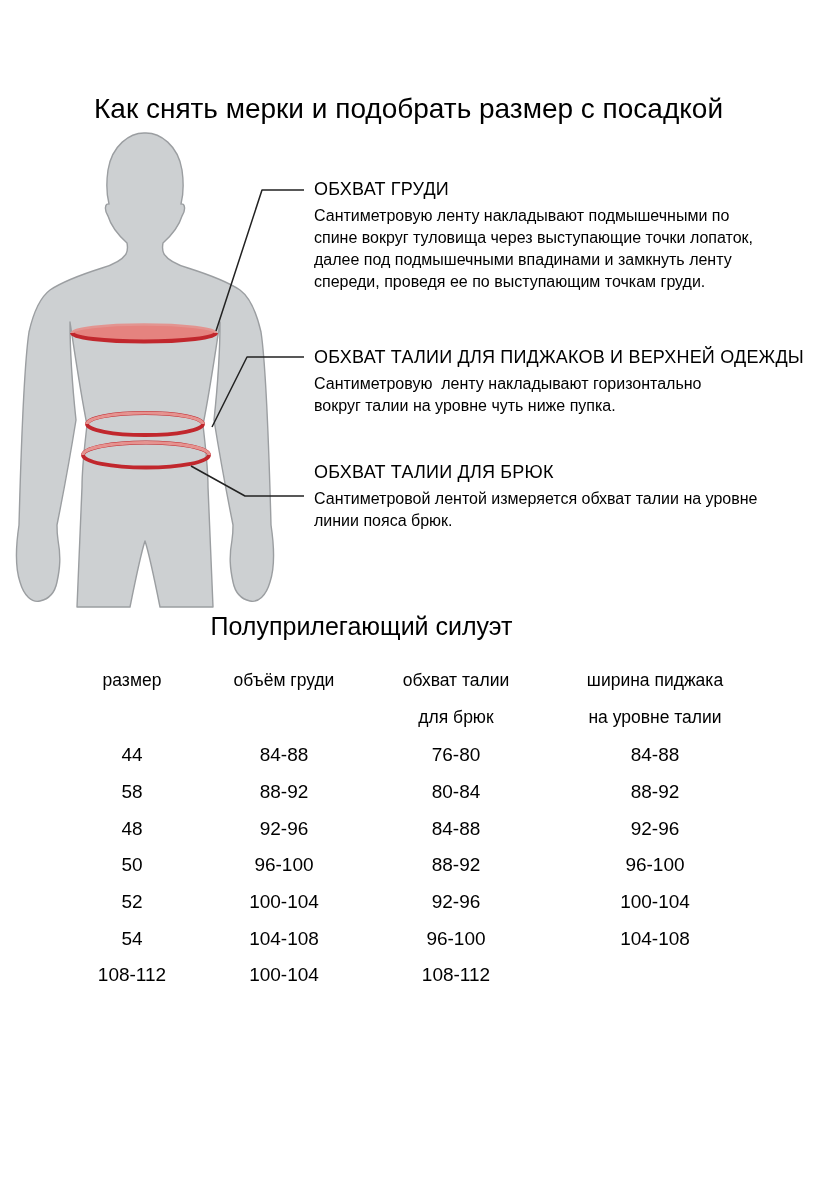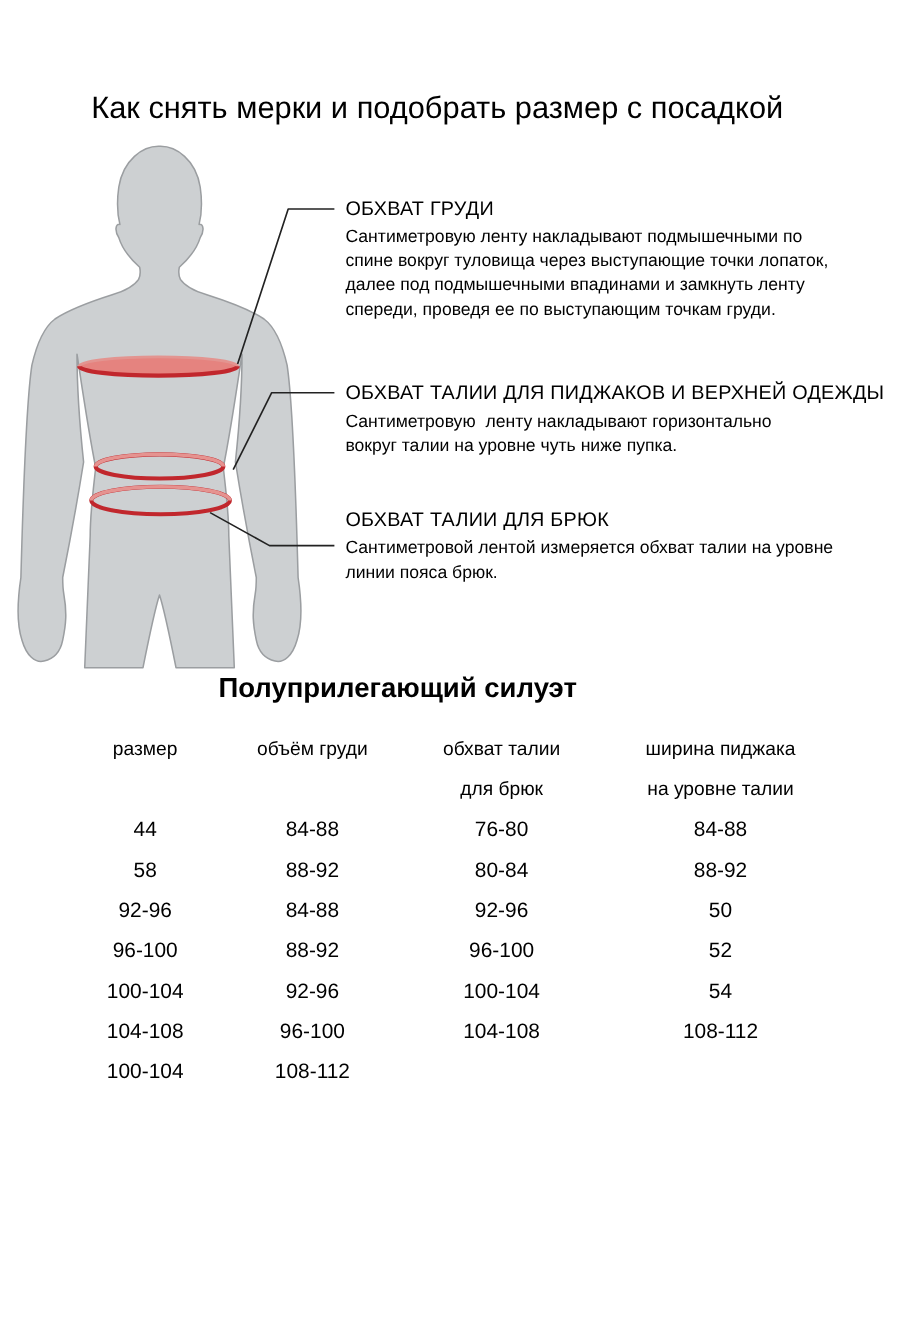--- a/index.html
+++ b/index.html
@@ -3,33 +3,33 @@
 <meta charset="utf-8">
 <style>
   html,body { margin:0; padding:0; background:#fff; }
   .page {
     position:relative; width:825px; height:1200px; background:#ffffff;
     font-family:"Liberation Sans","DejaVu Sans",sans-serif; color:#000;
     overflow:hidden;
   }
   .page-title {
     position:absolute; left:83px; top:82px;
-    font-size:28px; font-weight:400; white-space:pre; margin:0;
+    font-size:28px; font-weight:400; white-space:pre; margin:11px;
   }
   .figure-wrap { position:absolute; left:0; top:120px; width:310px; height:492px; }
   .measure { position:absolute; left:314px; }
   .m-heading { font-size:18px; font-weight:400; white-space:pre; letter-spacing:0.2px; }
   .m-body  { margin-top:5px; }
   .m-line  { font-size:16px; line-height:22px; white-space:pre; }
   .m1 { top:179px; }
   .m2 { top:347px; }
   .m3 { top:462px; }
   .table-title {
     position:absolute; left:0; top:612px; width:723px; text-align:center;
-    font-size:25px; font-weight:700; white-space:pre; margin:0;
+    font-size:25px; font-weight:400; white-space:pre; margin:0;
   }
   .stable-head, .stable-body {
     position:absolute; left:50px; width:702px;
     display:grid; grid-template-columns:164px 140px 204px 194px;
   }
   .stable-head { top:662px; }
   .stable-body { top:737px; }
   .th, .td {
     display:flex; align-items:center; justify-content:center;
     white-space:pre;
@@ -158,20 +158,21 @@
     <div class="td">44</div>
     <div class="td">84-88</div>
     <div class="td">76-80</div>
     <div class="td">84-88</div>
 
     <div class="td">58</div>
     <div class="td">88-92</div>
     <div class="td">80-84</div>
     <div class="td">88-92</div>
 
+    <div class="td">48</div>
     <div class="td">92-96</div>
     <div class="td">84-88</div>
     <div class="td">92-96</div>
 
     <div class="td">50</div>
     <div class="td">96-100</div>
     <div class="td">88-92</div>
     <div class="td">96-100</div>
 
     <div class="td">52</div>

